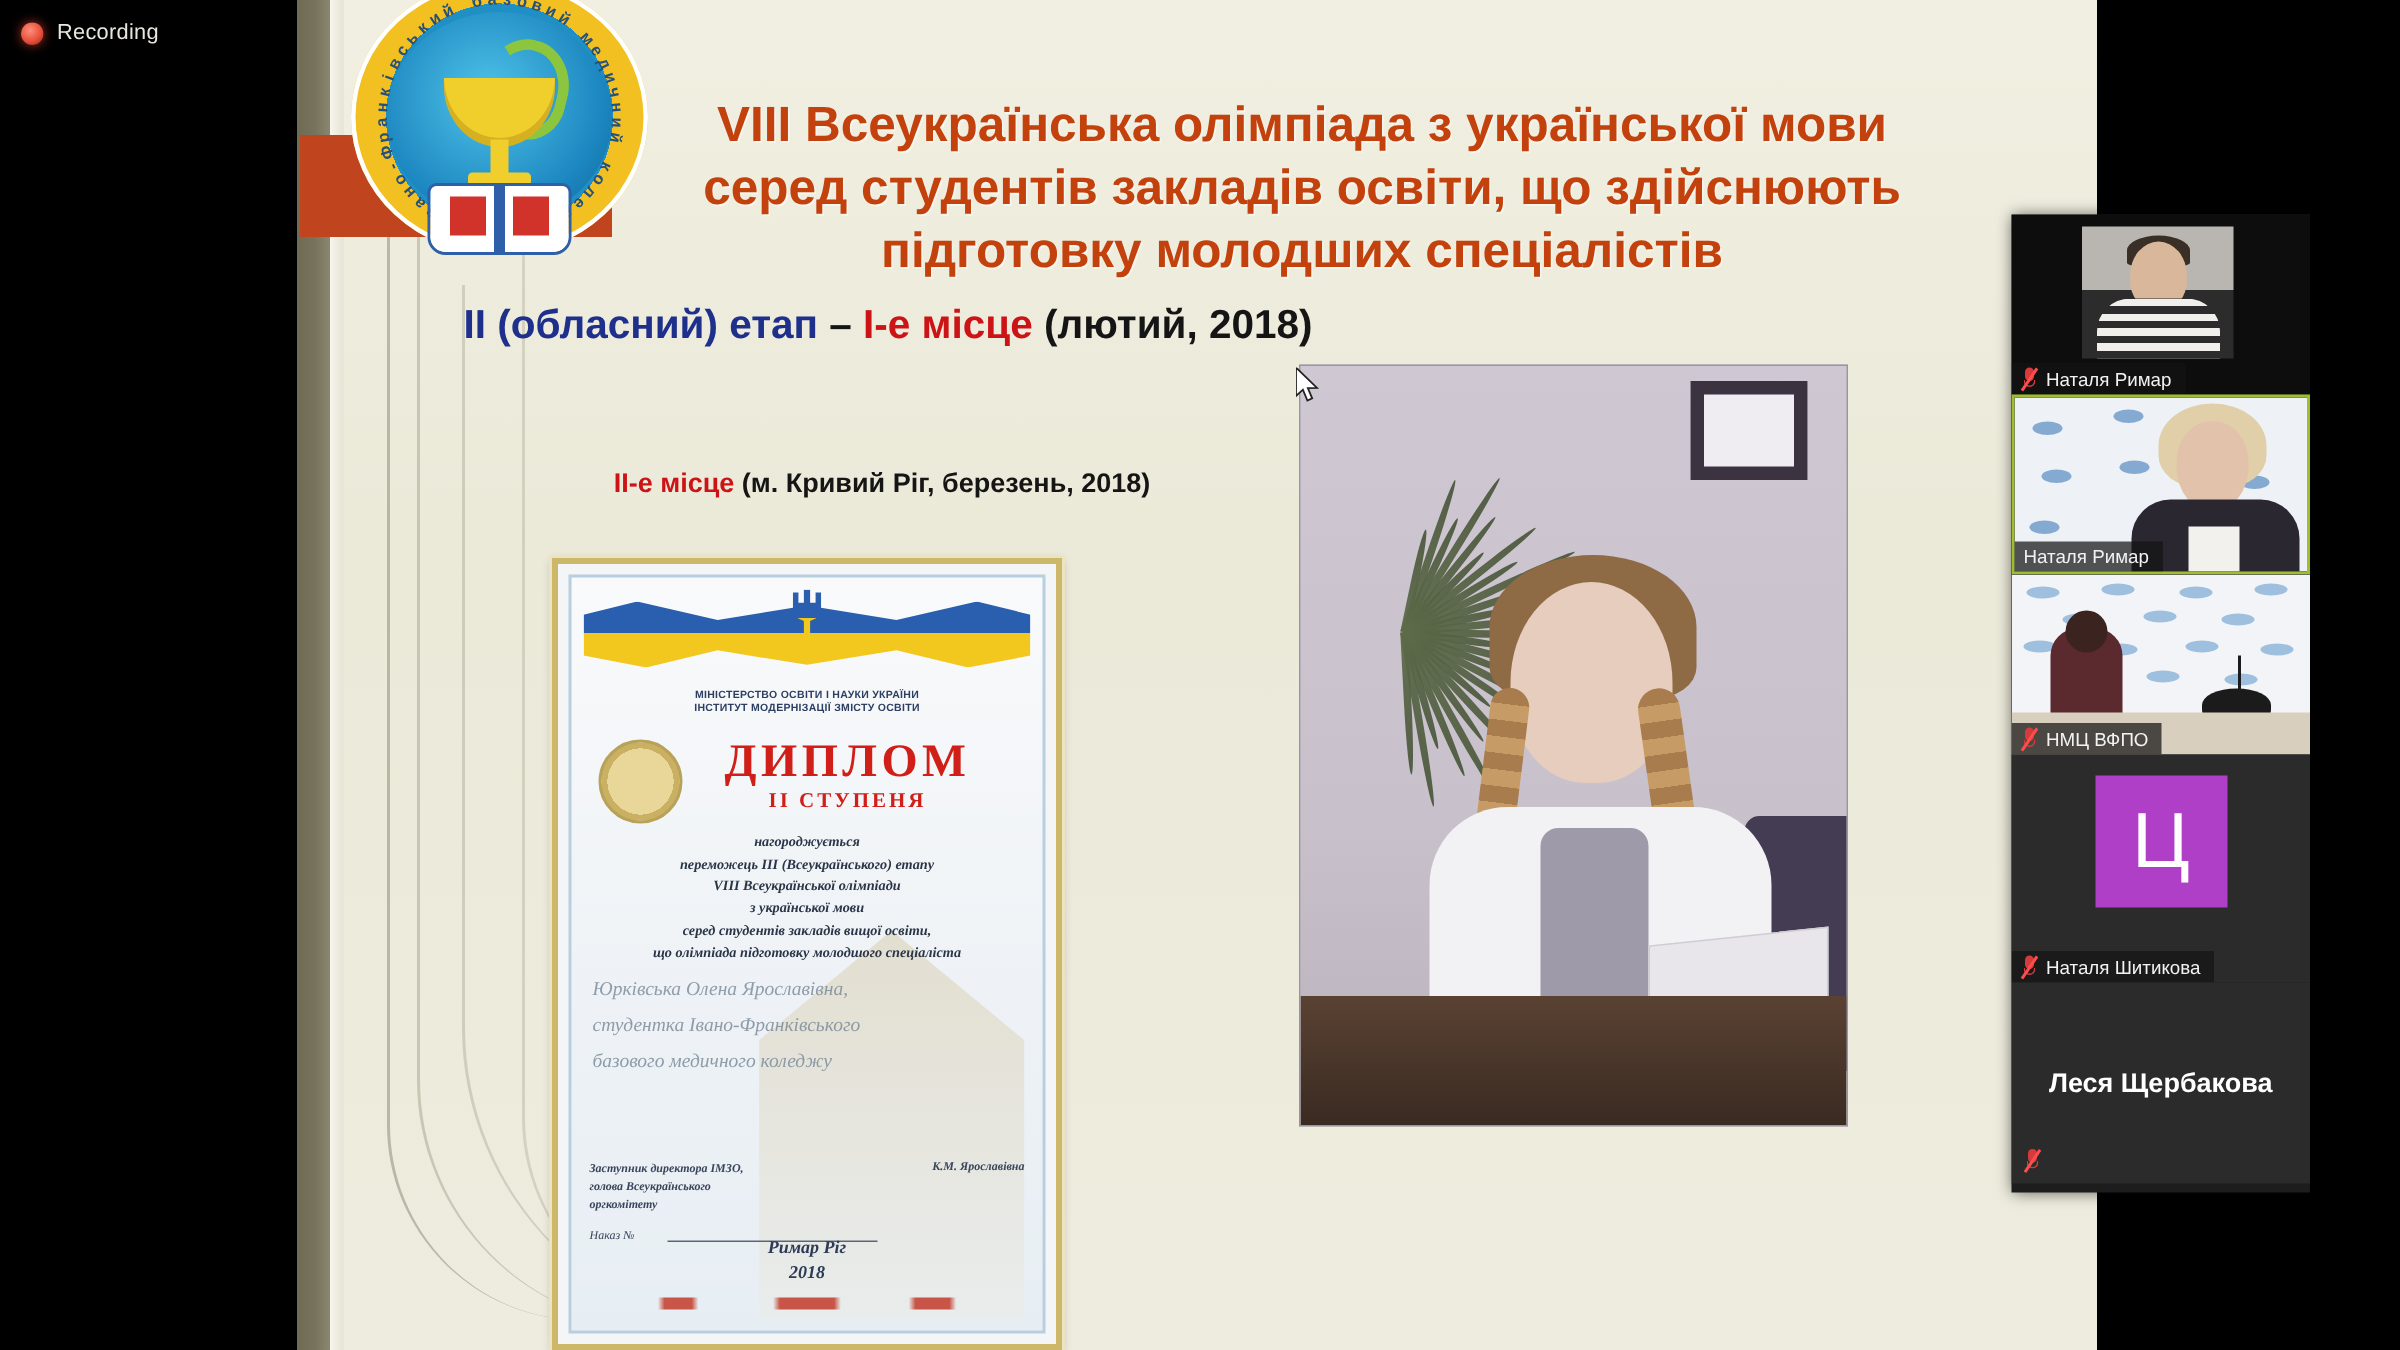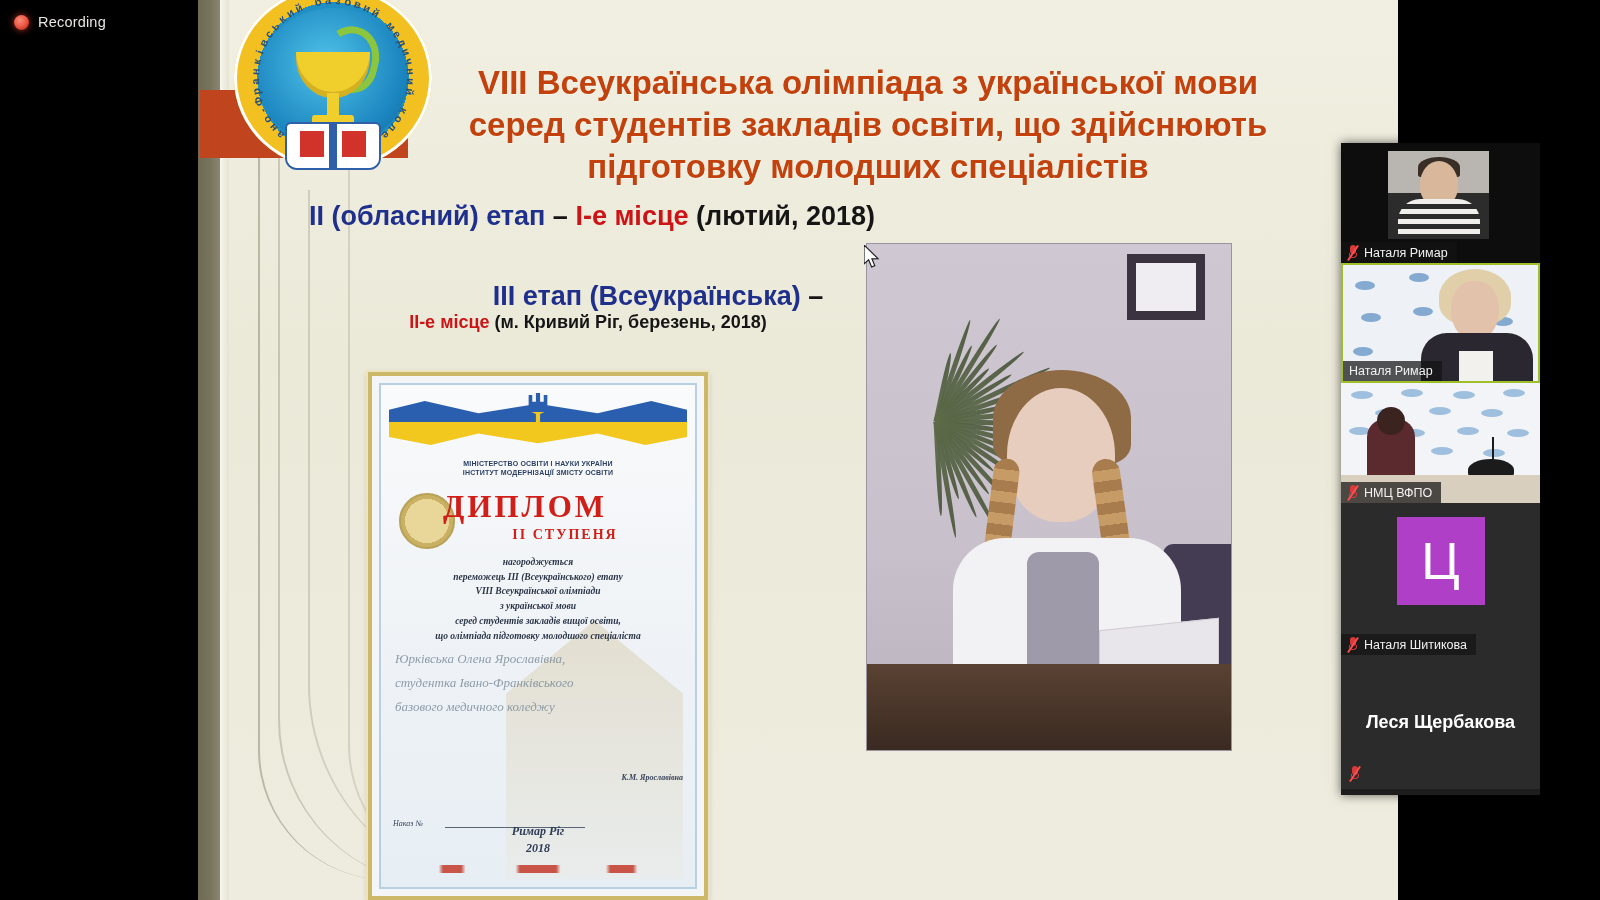--- a/index.html
+++ b/index.html
@@ -161,21 +161,21 @@
   #dip-ministry {
     position:absolute; left:0; right:0; top:74px; text-align:center;
     font-size:7px; color:#2c3f63; font-weight:bold; line-height:1.35; letter-spacing:.2px;
   }
   #dip-seal {
     position:absolute; left:18px; top:108px; width:56px; height:56px; border-radius:50%;
     background: radial-gradient(circle,#e9d79a 0 60%, #c9b063 60% 100%);
     border:2px solid #b8a257;
   }
   #dip-word {
-    position:absolute; left:62px; top:104px; right:8px; 
+    position:absolute; left:62px; top:104px; right:8px; text-align:center;
     font-family:"Liberation Serif", serif; font-size:31px; font-weight:bold; color:#cf1f18;
     letter-spacing:3px;
   }
   #dip-degree {
     position:absolute; left:62px; top:142px; right:8px; text-align:center;
     font-family:"Liberation Serif", serif; font-size:14px; font-weight:bold; color:#cf1f18;
     letter-spacing:2px;
   }
   #dip-body {
     position:absolute; left:10px; right:10px; top:170px; text-align:center;
@@ -409,23 +409,20 @@
       <div id="logo-foot"></div>
       <div id="logo-book"></div>
     </div>
 
     <div id="slide-title">VIII Всеукраїнська олімпіада з української мови серед студентів закладів освіти, що здійснюють підготовку молодших спеціалістів</div>
 
     <div id="subtitle-1">
       <span class="t-blue">II (обласний) етап</span><span class="t-dark"> – </span><span class="t-red">I-е місце</span><span class="t-dark"> (лютий, 2018)</span>
     </div>
 
-    <div id="subtitle-2">
-      <span class="t-blue">III етап (Всеукраїнська)</span><span class="t-dark"> –</span>
-    </div>
 
     <div id="subtitle-3">
       <span class="t-red">II-е місце</span><span class="t-dark"> (м. Кривий Ріг, березень, 2018)</span>
     </div>
 
     <div id="diploma">
       <div id="dip-inner">
         <div id="dip-building"></div>
         <div id="dip-ribbon"></div>
         <div id="dip-trident"></div>
@@ -447,20 +444,25 @@
           <div>серед студентів закладів вищої освіти,</div>
           <div>що олімпіада підготовку молодшого спеціаліста</div>
         </div>
 
         <div id="dip-hand">
           <div>Юрківська Олена Ярославівна,</div>
           <div>студентка Івано-Франківського</div>
           <div>базового медичного коледжу</div>
         </div>
 
+        <div id="dip-sign">
+          <div>Заступник директора ІМЗО,</div>
+          <div>голова Всеукраїнського</div>
+          <div>оргкомітету</div>
+        </div>
         <div id="dip-sign-right">К.М. Ярославівна</div>
 
         <div id="dip-order">Наказ №</div>
         <div id="dip-order-line"></div>
 
         <div id="dip-city">
           <div>Римар Ріг</div>
           <div>2018</div>
         </div>
         <div id="dip-flourish"></div>

